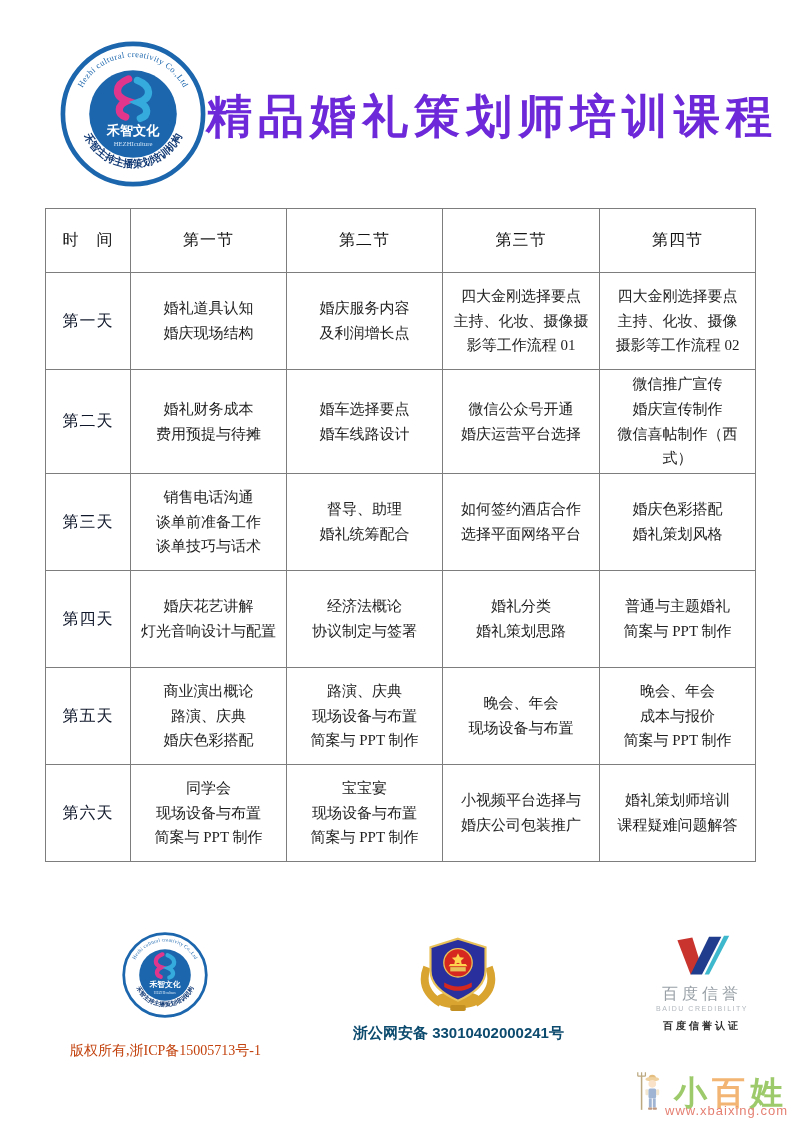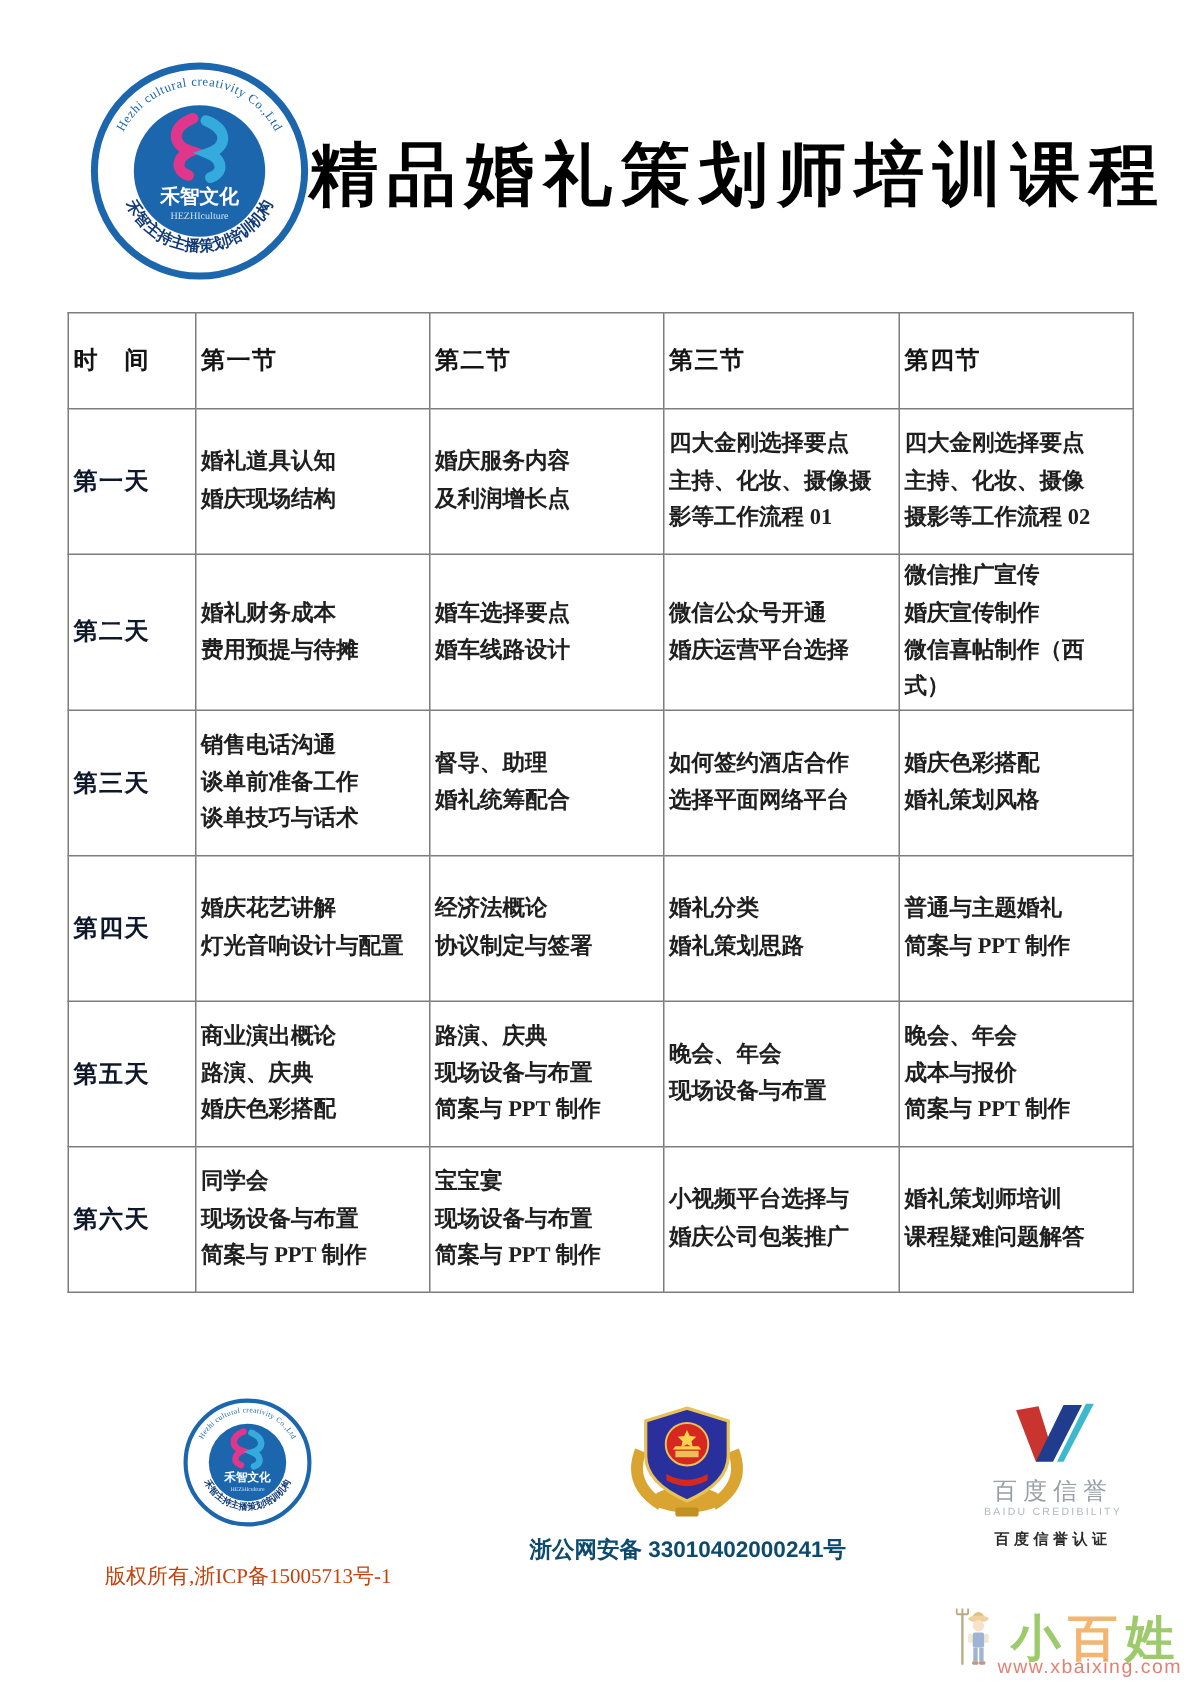--- a/index.html
+++ b/index.html
@@ -4,30 +4,30 @@
 <style>
   html,body{margin:0;padding:0;background:#fff;}
   .page{
     position:relative;width:800px;height:1128px;background:#ffffff;
     overflow:hidden;font-family:"Liberation Serif","DejaVu Serif",serif;color:#1f1f1f;
   }
   
   .header{display:flex;align-items:center;padding:40px 88px 0 60px;height:148px;box-sizing:content-box;}
   .logo{width:146px;height:146px;flex:0 0 auto;}
   .page-title{
-    flex:1;text-align:left;font-size:46px;font-weight:bold;color:#000000;
+    flex:1;text-align:left;font-size:46px;font-weight:bold;color:#6d28d9;
     letter-spacing:6px;line-height:1.1;margin-top:6px;white-space:nowrap;
   }
   
   .course-table{
     width:710px;margin:20px 0 0 45px;border-collapse:collapse;table-layout:fixed;
   }
   .course-table th,.course-table td{
-    border:1px solid #7d7d7d;text-align:left;vertical-align:middle;
-    font-weight:bold;padding:2px 3px;box-sizing:border-box;
+    border:1px solid #7d7d7d;text-align:center;vertical-align:middle;
+    font-weight:normal;padding:2px 3px;box-sizing:border-box;
   }
   .course-table thead tr{height:64px;}
   .course-table tbody tr{height:97px;}
   .col-head{font-size:16px;font-weight:600;letter-spacing:1px;color:#141414;}
   .time-cell{font-size:16px;color:#0f172a;letter-spacing:1px;}
   .cell{font-size:15px;line-height:1.65;color:#1f1f1f;white-space:pre-line;}
   
   .footer{display:flex;justify-content:space-between;align-items:flex-start;
     padding:70px 52px 0 70px;}
   .f-block{display:flex;flex-direction:column;align-items:center;}

